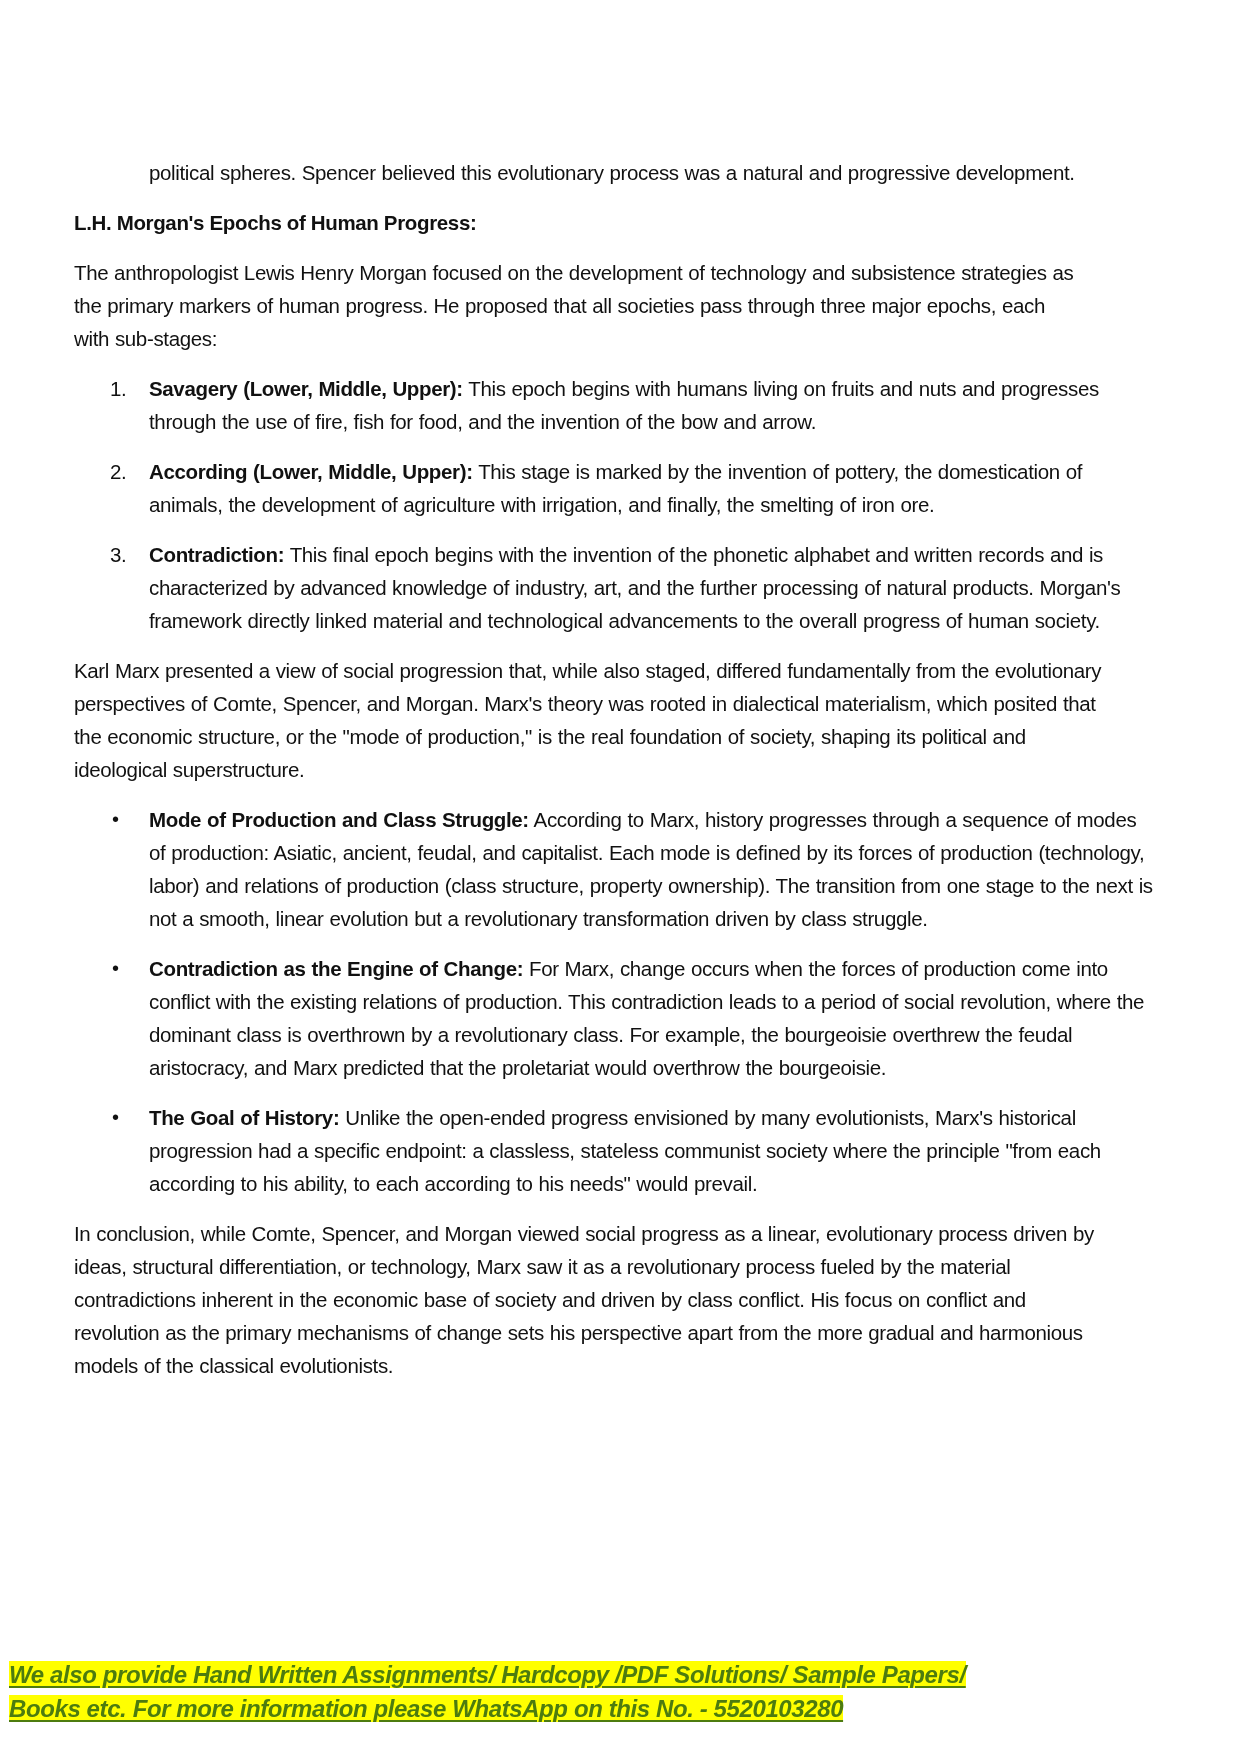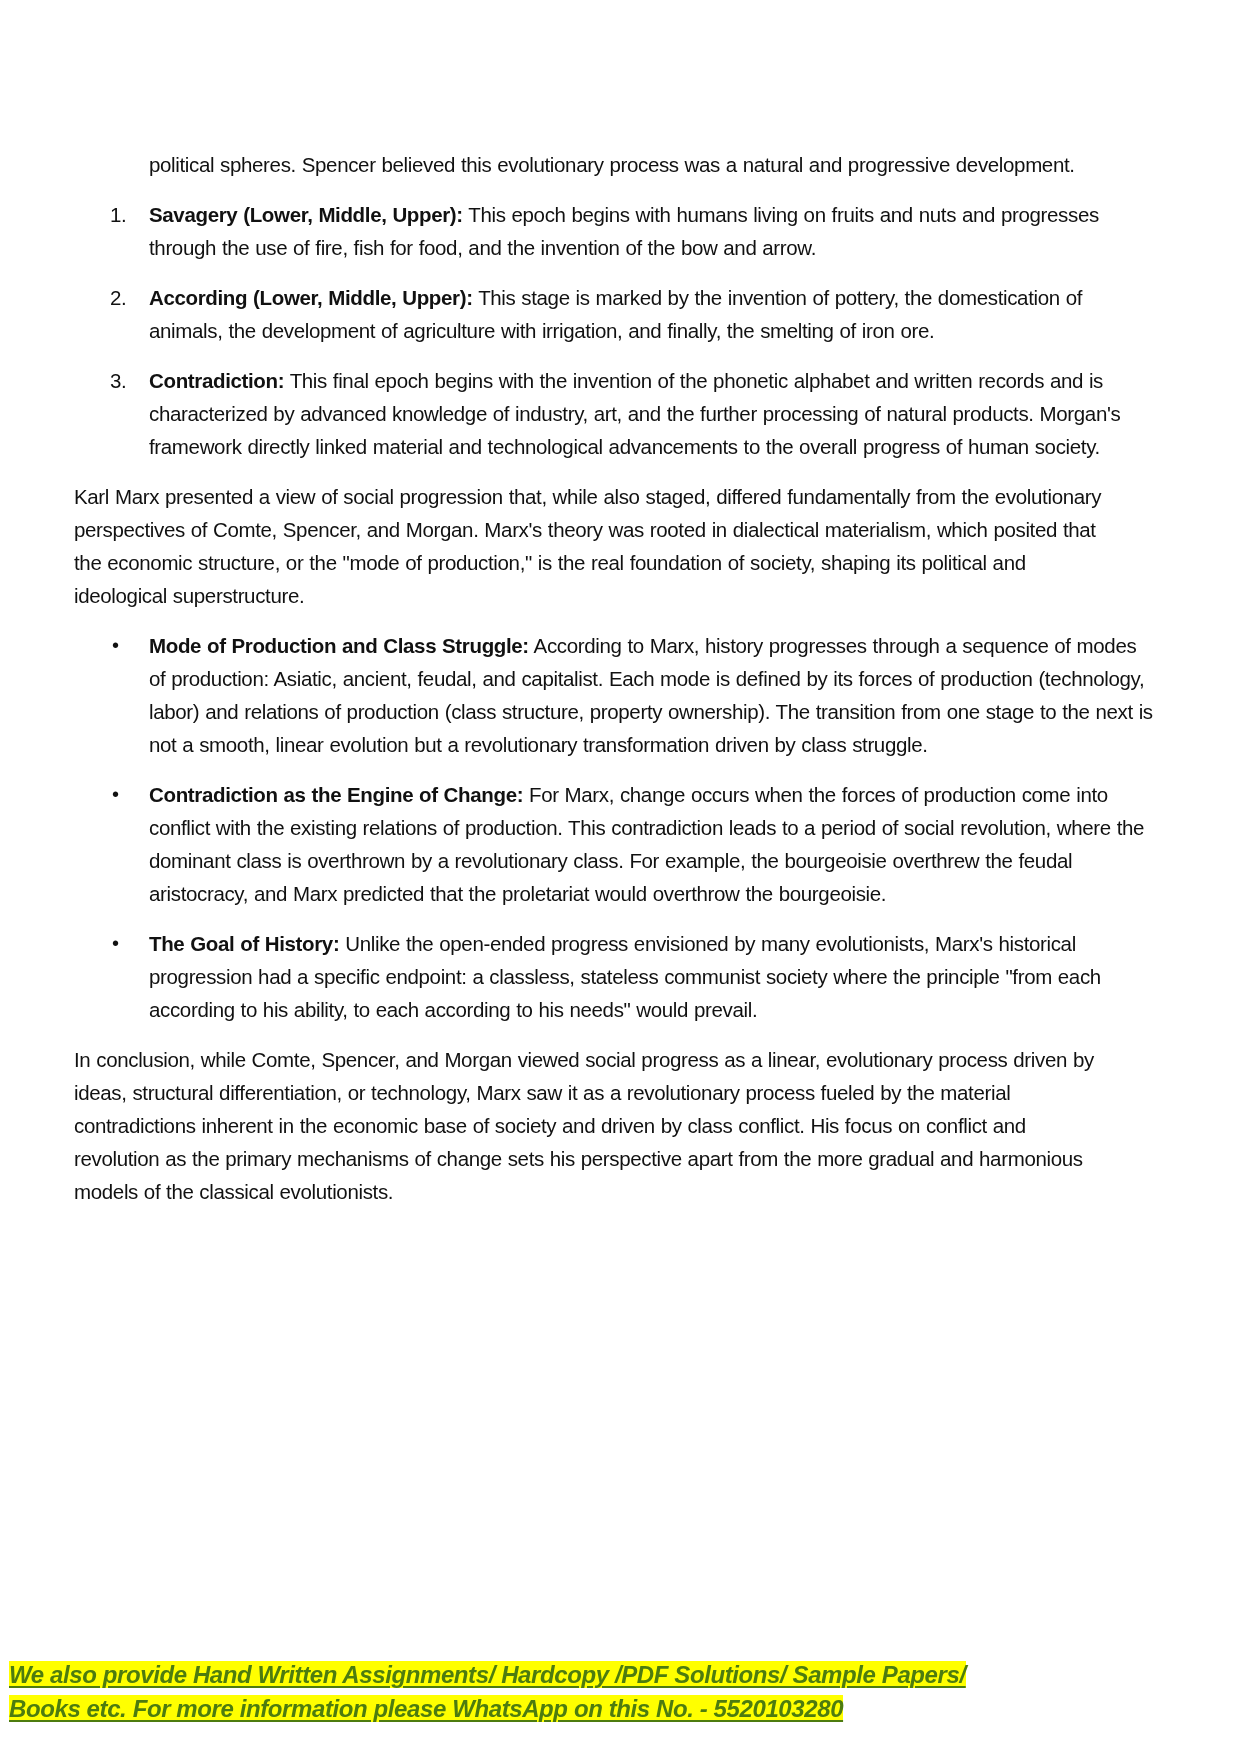--- a/index.html
+++ b/index.html
@@ -1,35 +1,37 @@
 <!DOCTYPE html>
 <html><head>
   <meta charset="utf-8">
   <style>
     html, body { margin: 0; padding: 0; background: #ffffff; }
     body { width: 1241px; height: 1755px; position: relative; overflow: hidden;
       font-family: "Liberation Sans", "DejaVu Sans", sans-serif; color: #111; }
     .page { position: absolute; left: 74px; top: 148px; width: 1080px; }
-    .p { font-size: 20.5px; line-height: 33px; margin: 0 0 17px 0; letter-spacing: -0.35px; word-spacing: 0.5px; }
+    .p { font-size: 20.5px; line-height: 33px; margin: 8px 0 17px 0; letter-spacing: -0.35px; word-spacing: 0.5px; }
     .indent { padding-left: 75px; }
     .h { font-weight: bold; font-size: 20.5px; line-height: 33px; margin: 0 0 17px 0; letter-spacing: -0.35px; }
     .li { position: relative; padding-left: 75px; font-size: 20.5px; line-height: 33px; margin: 0 0 17px 0; letter-spacing: -0.35px; word-spacing: 0.5px; }
     .marker { position: absolute; left: 36px; top: 0; }
     .bullet { position: absolute; left: 38px; top: 0; font-size: 20px; }
     .b { font-weight: bold; }
     .footer { position: absolute; left: 0; top: 1658px; width: 1241px; 
       font-weight: bold; font-style: italic; font-size: 24px; line-height: 34px; color: #4d7c0f; letter-spacing: -0.4px; padding-left: 9px; }
     .footer span { background: #ffff00; text-decoration: underline; text-decoration-thickness: 2px; text-underline-offset: 3px; }
   </style>
 </head>
 <body>
 
 <div class="page">
   <p class="p indent">political spheres. Spencer believed this evolutionary process was a natural and progressive development.</p>
 
+  <p class="h">L.H. Morgan's Epochs of Human Progress:</p>
+  <p class="p" style="width:1000px">The anthropologist Lewis Henry Morgan focused on the development of technology and subsistence strategies as the primary markers of human progress. He proposed that all societies pass through three major epochs, each with sub-stages:</p>
 
   <div>
     <div class="li" style="width:1005px">
       <span class="marker">1.</span>
       <span class="b">Savagery (Lower, Middle, Upper):</span><span> This epoch begins with humans living on fruits and nuts and progresses through the use of fire, fish for food, and the invention of the bow and arrow.</span>
     </div>
     <div class="li" style="width:1005px">
       <span class="marker">2.</span>
       <span class="b">According (Lower, Middle, Upper):</span><span> This stage is marked by the invention of pottery, the domestication of animals, the development of agriculture with irrigation, and finally, the smelting of iron ore.</span>
     </div>

